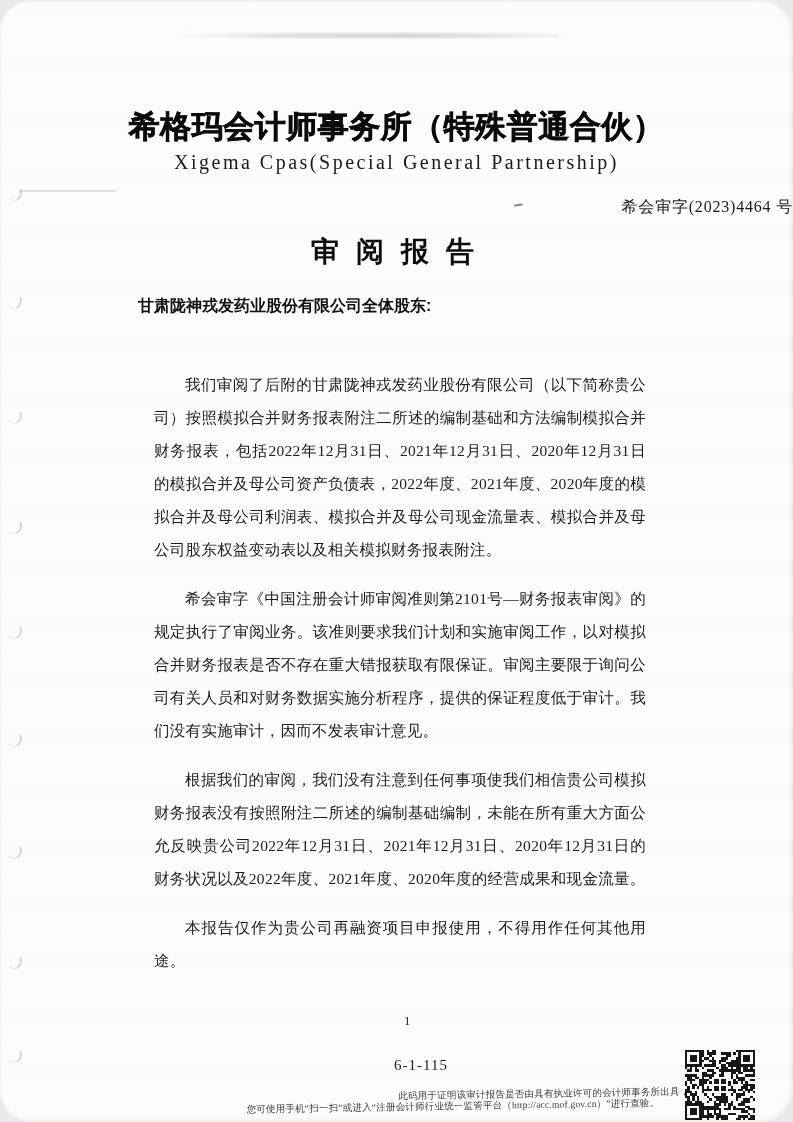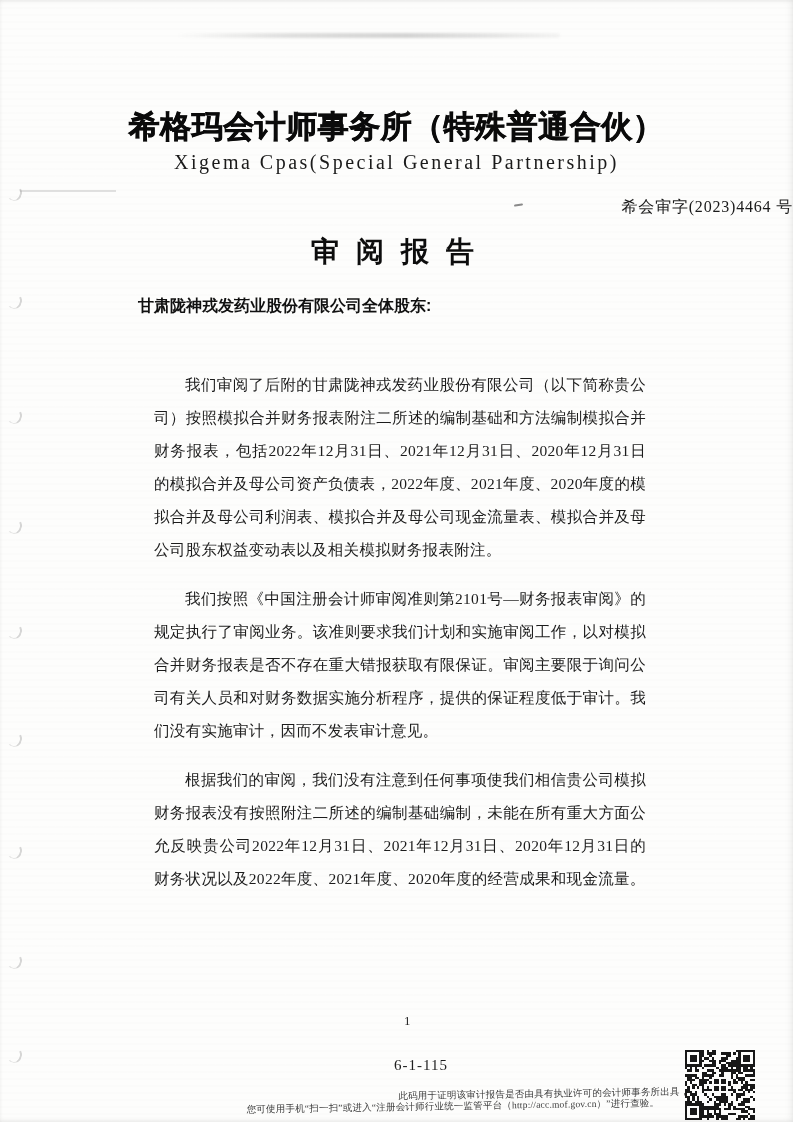--- a/index.html
+++ b/index.html
@@ -6,20 +6,21 @@
   .page{
     position:relative;
     width:793px;height:1122px;
     margin:0 auto;
     background:#fdfdfc;
     background-image:repeating-linear-gradient(0deg,rgba(0,0,0,0.008) 0 2px,transparent 2px 7px);
     overflow:hidden;
     font-family:"Liberation Serif","DejaVu Serif",serif;
     color:#1f1f1f;
     box-shadow:inset -3px 0 6px rgba(0,0,0,0.05), inset 0 -2px 4px rgba(0,0,0,0.04), inset 0 2px 3px rgba(0,0,0,0.03);
+    border-radius:31px;
   }
   
   .smudge{
     position:absolute;left:177px;top:33px;width:383px;height:5px;
     background:linear-gradient(90deg,rgba(120,120,120,0) 0%,rgba(120,120,120,0.22) 30%,rgba(120,120,120,0.30) 60%,rgba(120,120,120,0.06) 100%);
     filter:blur(1.2px);border-radius:3px;
   }
   .curl{
     position:absolute;left:7px;width:11px;height:13px;
     border:2px solid transparent;
@@ -117,22 +118,23 @@
   <div class="firm-cn">希格玛会计师事务所（特殊普通合伙）</div>
   <div class="firm-en">Xigema Cpas(Special General Partnership)</div>
   <div class="doc-no">希会审字(2023)4464 号</div>
 
   <div class="report-title">审阅报告</div>
 
   <div class="addressee">甘肃陇神戎发药业股份有限公司全体股东:</div>
 
   <div class="body-text">
     <p>我们审阅了后附的甘肃陇神戎发药业股份有限公司（以下简称贵公司）按照模拟合并财务报表附注二所述的编制基础和方法编制模拟合并财务报表，包括2022年12月31日、2021年12月31日、2020年12月31日的模拟合并及母公司资产负债表，2022年度、2021年度、2020年度的模拟合并及母公司利润表、模拟合并及母公司现金流量表、模拟合并及母公司股东权益变动表以及相关模拟财务报表附注。</p>
-    <p>我们按照《中国注册会计师审阅准则第2101号—财务报表审阅》的规定执行了审阅业务。该准则要求我们计划和实施审阅工作，以对模拟合并财务报表是否不存在重大错报获取有限保证。审阅主要限于询问公司有关人员和对财务数据实施分析程序，提供的保证程度低于审计。我们没有实施审计，因而不发表审计意见。</p>
+    <p>希会审字《中国注册会计师审阅准则第2101号—财务报表审阅》的规定执行了审阅业务。该准则要求我们计划和实施审阅工作，以对模拟合并财务报表是否不存在重大错报获取有限保证。审阅主要限于询问公司有关人员和对财务数据实施分析程序，提供的保证程度低于审计。我们没有实施审计，因而不发表审计意见。</p>
     <p>根据我们的审阅，我们没有注意到任何事项使我们相信贵公司模拟财务报表没有按照附注二所述的编制基础编制，未能在所有重大方面公允反映贵公司2022年12月31日、2021年12月31日、2020年12月31日的财务状况以及2022年度、2021年度、2020年度的经营成果和现金流量。</p>
+    <p>本报告仅作为贵公司再融资项目申报使用，不得用作任何其他用途。</p>
   </div>
 
   <div class="page-number">1</div>
   <div class="report-code">6-1-115</div>
 
   <div class="verify-note">
     <div class="verify-line1">此码用于证明该审计报告是否由具有执业许可的会计师事务所出具，</div>
     <div class="verify-line2">您可使用手机“扫一扫”或进入“注册会计师行业统一监管平台（http://acc.mof.gov.cn）”进行查验。</div>
   </div>
 

